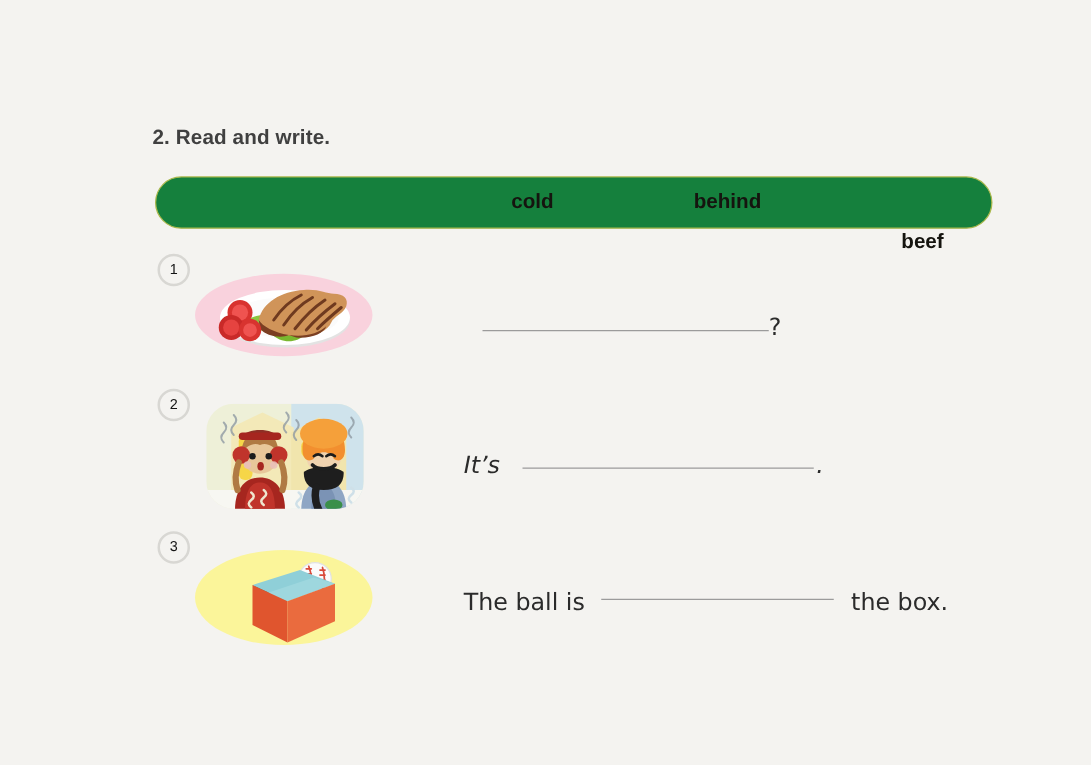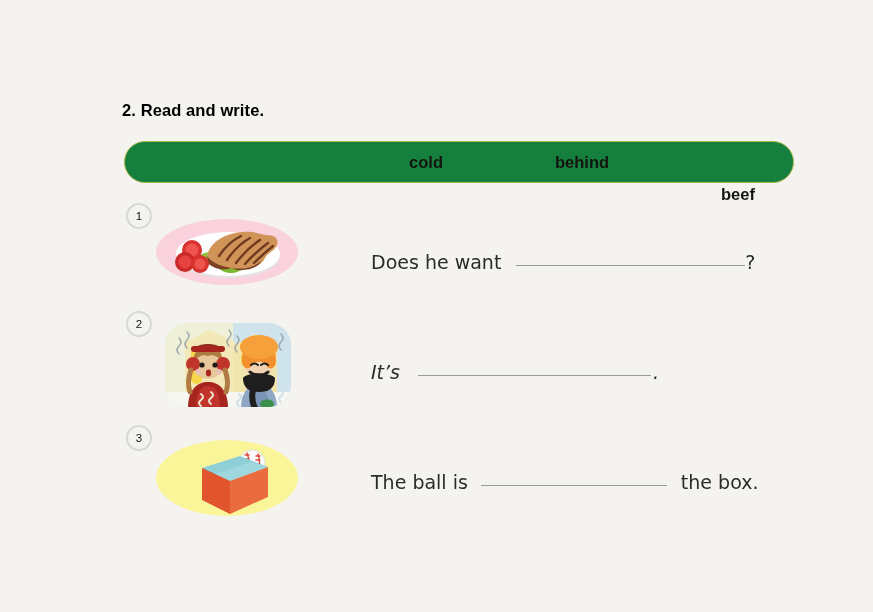--- a/index.html
+++ b/index.html
@@ -20,21 +20,21 @@
   }
 
   
   .exercise-title {
     position: absolute;
     left: 122px;
     top: 101px;
     font-family: "Liberation Sans", sans-serif;
     font-size: 16.5px;
     font-weight: bold;
-    color: #000000;
+    color: #404040;
     letter-spacing: 0.1px;
     white-space: nowrap;
   }
 
   
   .word-bank {
     position: absolute;
     left: 124px;
     top: 141px;
     width: 670px;
@@ -96,21 +96,21 @@
     left: 371px;
     font-family: "DejaVu Sans", sans-serif;
     font-size: 19px;
     color: #2b2b2b;
     white-space: nowrap;
     display: flex;
     align-items: baseline;
   }
   .s-1 { top: 48px; }
   .s-2 { top: 50px; font-style: italic; }
-  .s-3 { top: 46px; }
+  .s-3 { top: 46px; align-items: center; }
 
   .sent-word { display: inline-block; }
 
   .blank-line {
     display: inline-block;
     height: 0;
     border-bottom: 1.6px solid #9b9b9b;
     position: relative;
     top: -3px;
   }
@@ -160,21 +160,20 @@
         <circle cx="37" cy="38" r="10" fill="#d8332f"></circle>
         <circle cx="37" cy="38" r="6.5" fill="#ef5350"></circle>
         <circle cx="30" cy="50" r="10" fill="#c92a28"></circle>
         <circle cx="30" cy="50" r="6.5" fill="#e64340"></circle>
         <circle cx="45" cy="52" r="9" fill="#d8332f"></circle>
         <circle cx="45" cy="52" r="5.5" fill="#ef5350"></circle>
       </svg>
     </div>
 
     <div class="sentence s-1">
-      <span class="sent-word">Does he want</span>
       <span class="blank-line blank-1"></span>
       <span class="sent-word">?</span>
     </div>
   </div>
 
   <div class="item item-2">
     <div class="num-badge">2</div>
 
     <div class="illus">
       <svg width="145" height="90" viewBox="0 0 145 90" xmlns="http://www.w3.org/2000/svg">

